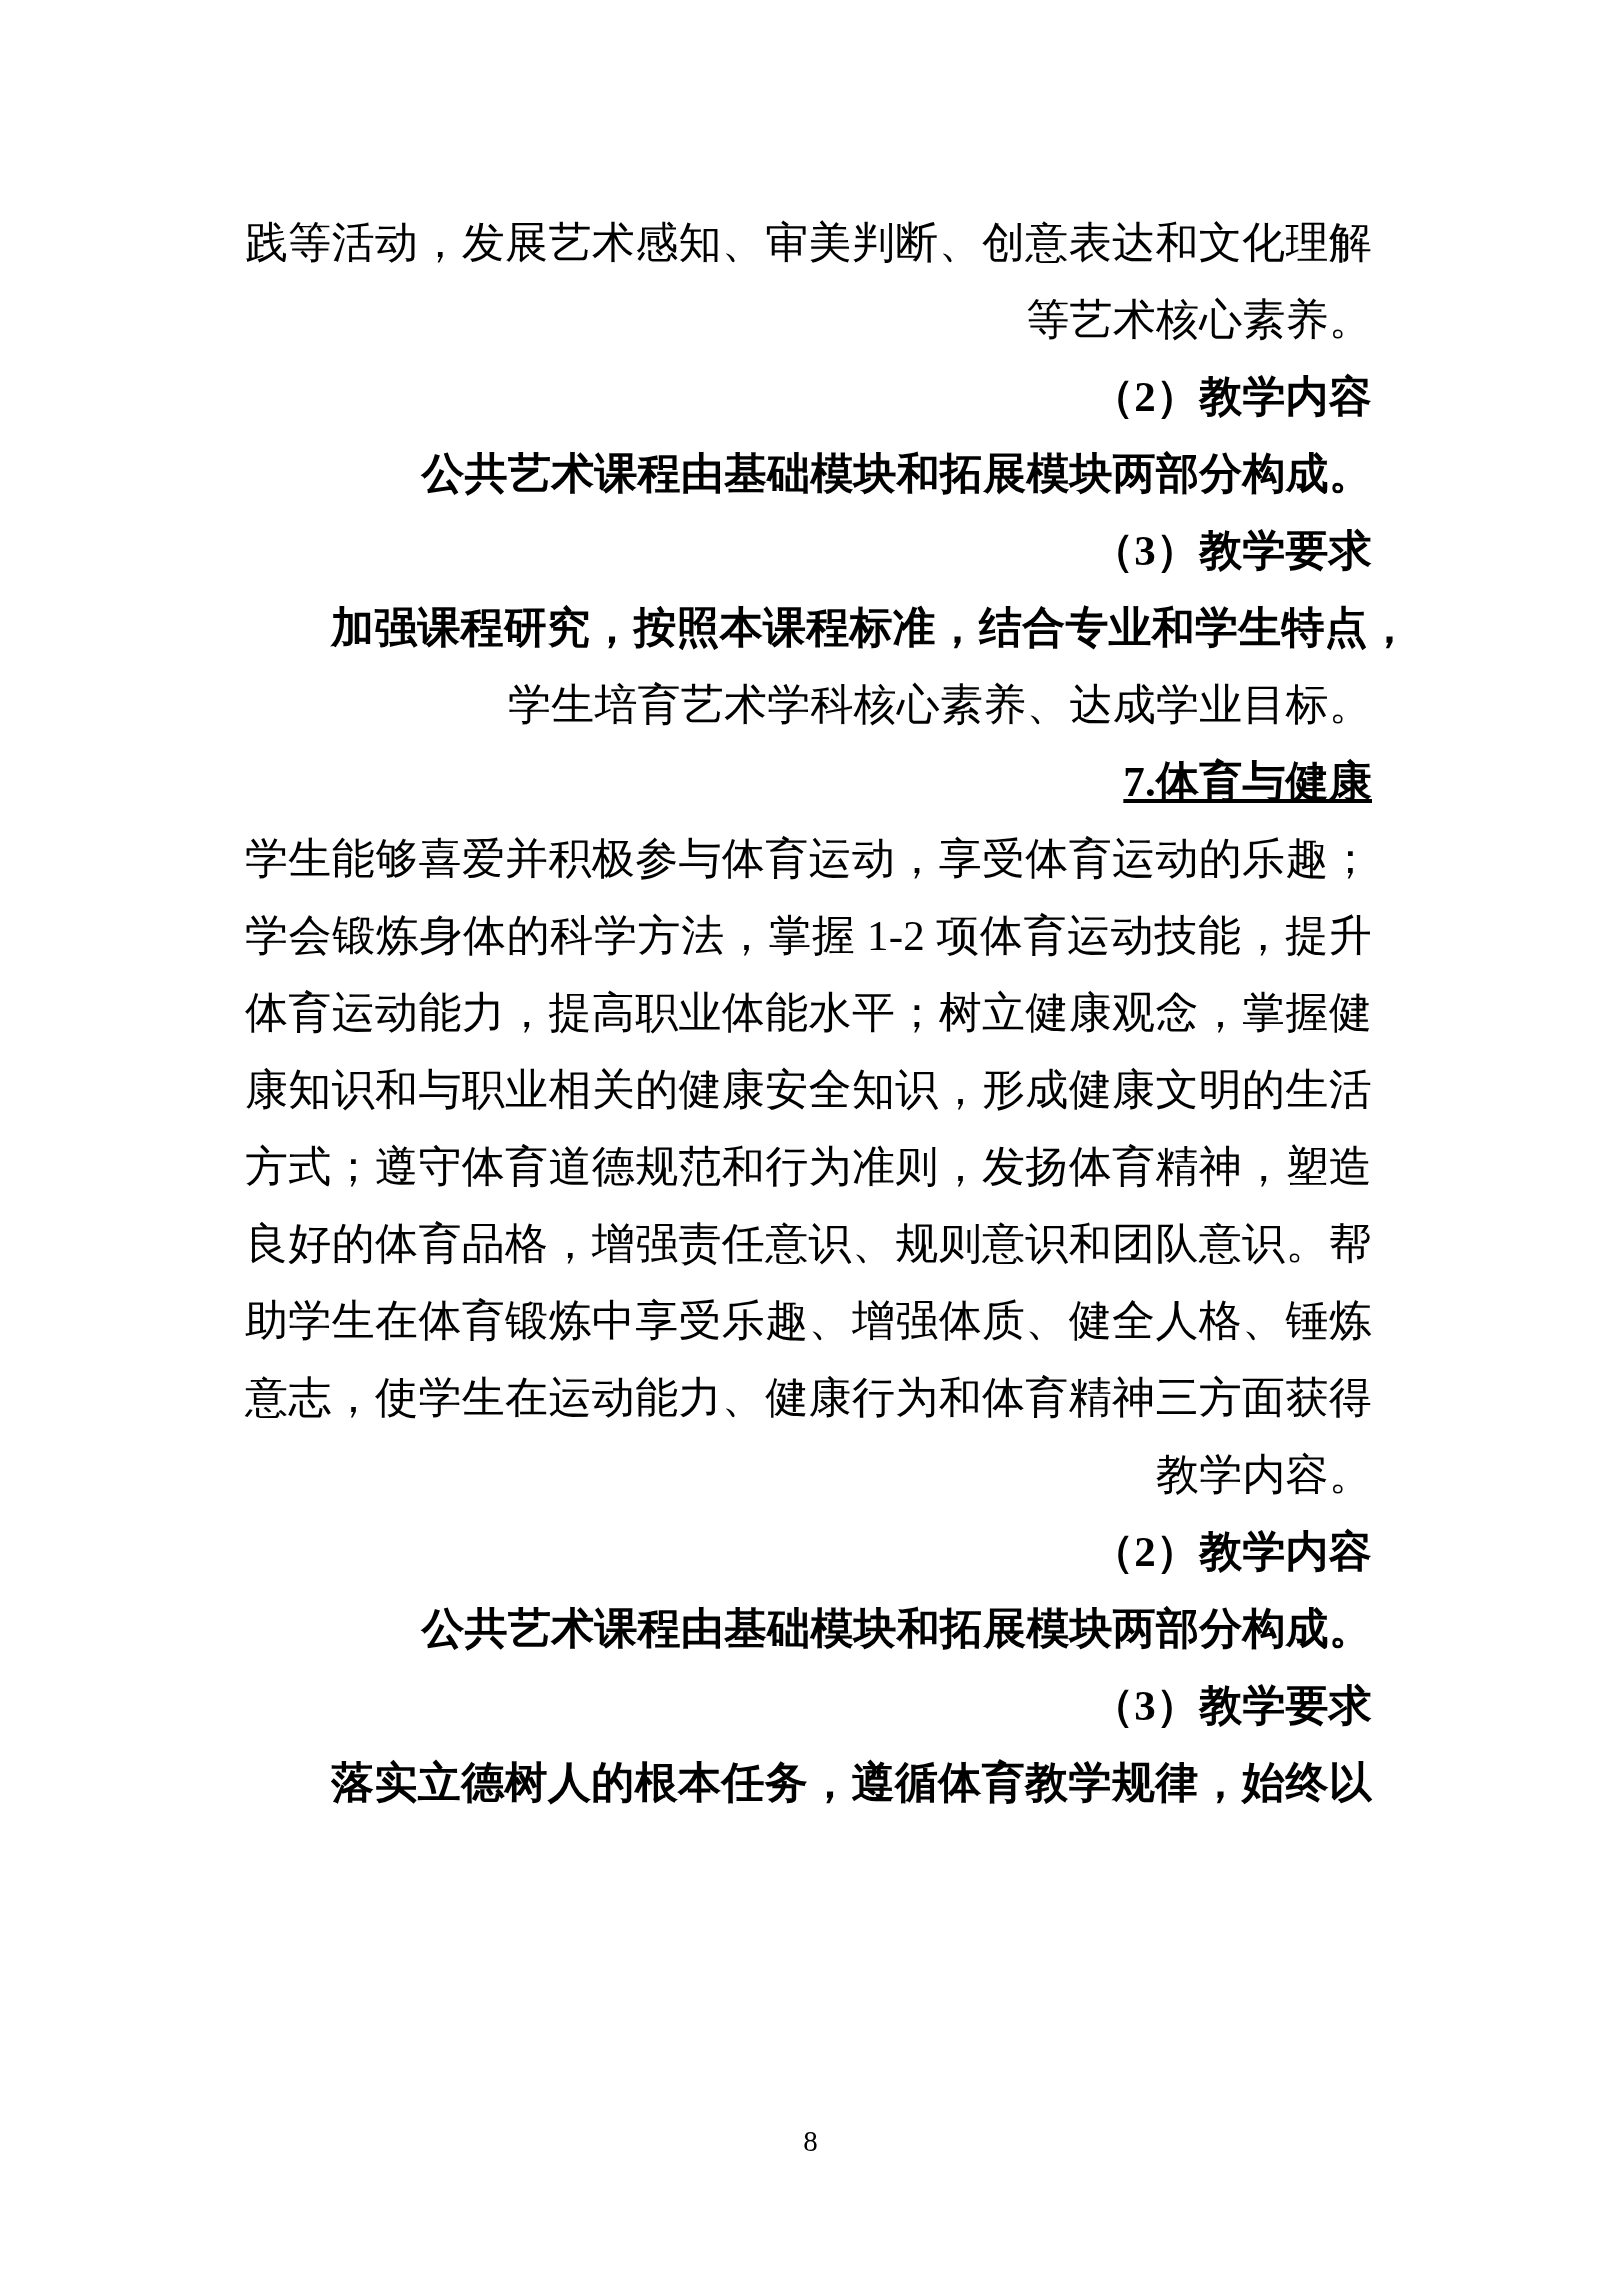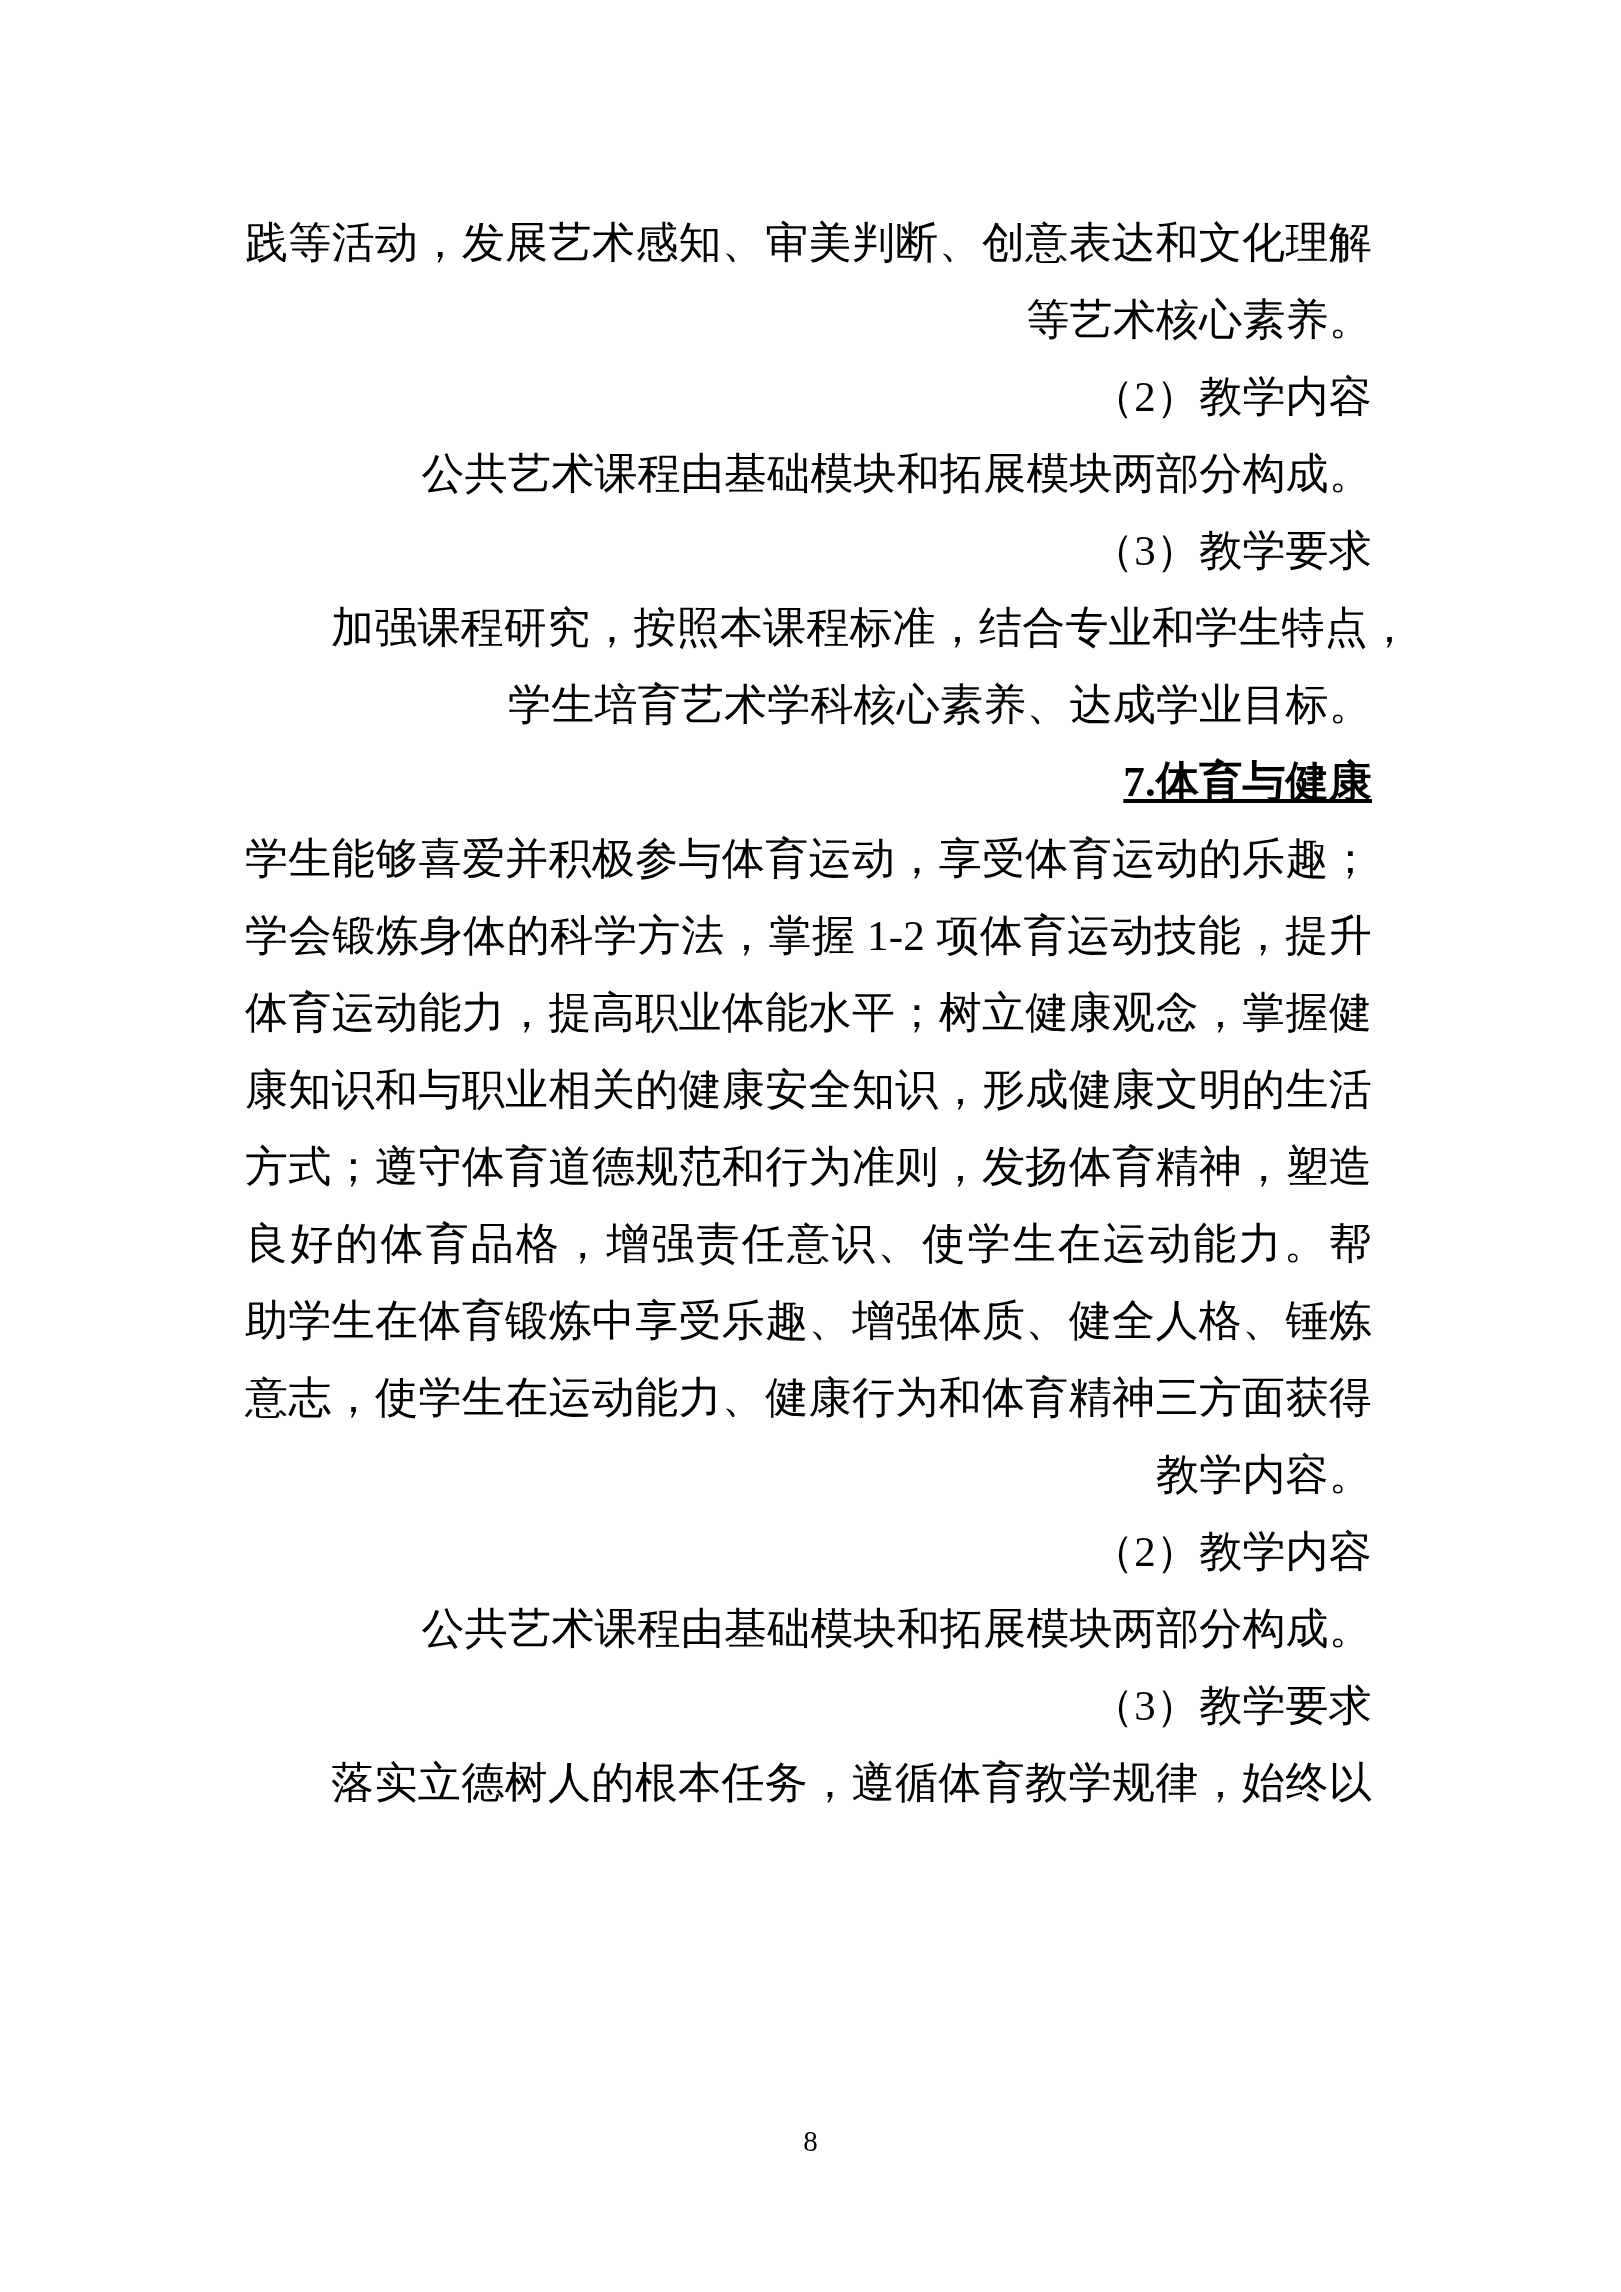--- a/index.html
+++ b/index.html
@@ -31,20 +31,21 @@
     white-space: nowrap;
     text-align: right;
   }
   .line.justify {
     white-space: normal;
     text-align: justify;
     text-align-last: justify;
   }
   .line.indent {
     text-indent: 86px;
+    font-weight: bold;
   }
   .line.bold {
     font-weight: 700;
     text-decoration: underline;
   }
   .page-number {
     position: absolute;
     left: 0;
     top: 2125px;
     width: 1621px;
@@ -65,21 +66,21 @@
       <div class="line indent">公共艺术课程由基础模块和拓展模块两部分构成。</div>
       <div class="line indent">（3）教学要求</div>
       <div class="line indent">加强课程研究，按照本课程标准，结合专业和学生特点，</div>
       <div class="line">学生培育艺术学科核心素养、达成学业目标。</div>
       <div class="line indent bold">7.体育与健康</div>
       <div class="line justify">学生能够喜爱并积极参与体育运动，享受体育运动的乐趣；</div>
       <div class="line justify">学会锻炼身体的科学方法，掌握 1-2 项体育运动技能，提升</div>
       <div class="line justify">体育运动能力，提高职业体能水平；树立健康观念，掌握健</div>
       <div class="line justify">康知识和与职业相关的健康安全知识，形成健康文明的生活</div>
       <div class="line justify">方式；遵守体育道德规范和行为准则，发扬体育精神，塑造</div>
-      <div class="line justify">良好的体育品格，增强责任意识、使学生在运动能力。帮</div>
+      <div class="line justify">良好的体育品格，增强责任意识、规则意识和团队意识。帮</div>
       <div class="line justify">助学生在体育锻炼中享受乐趣、增强体质、健全人格、锤炼</div>
       <div class="line justify">意志，使学生在运动能力、健康行为和体育精神三方面获得</div>
       <div class="line">教学内容。</div>
       <div class="line indent">（2）教学内容</div>
       <div class="line indent">公共艺术课程由基础模块和拓展模块两部分构成。</div>
       <div class="line indent">（3）教学要求</div>
       <div class="line indent justify">落实立德树人的根本任务，遵循体育教学规律，始终以</div>
     </div>
   <div class="page-number">8</div>
 </div>

